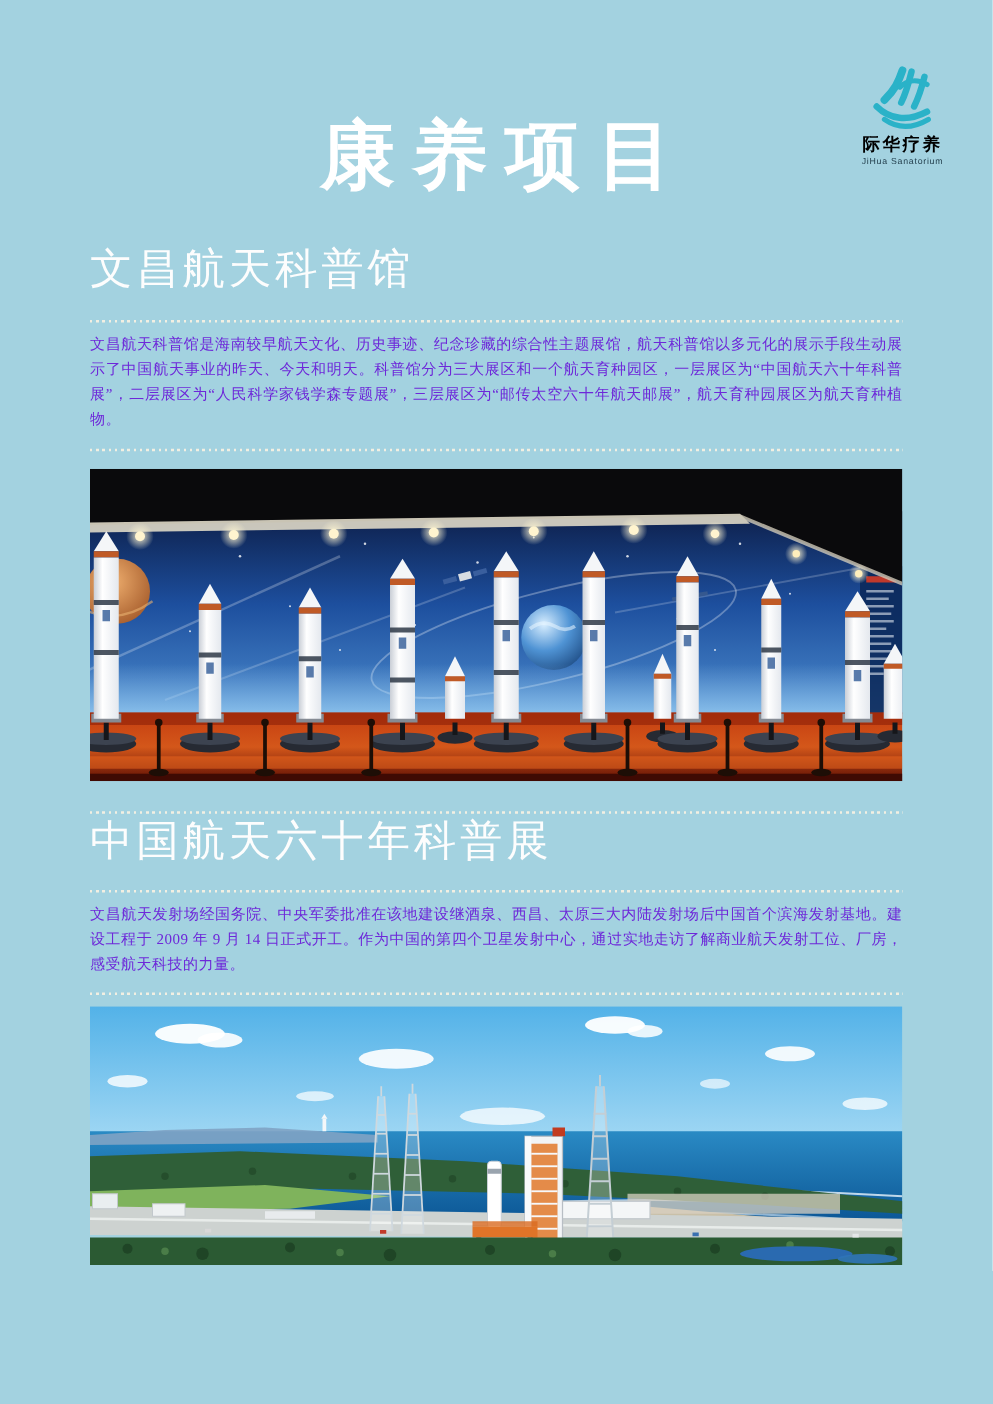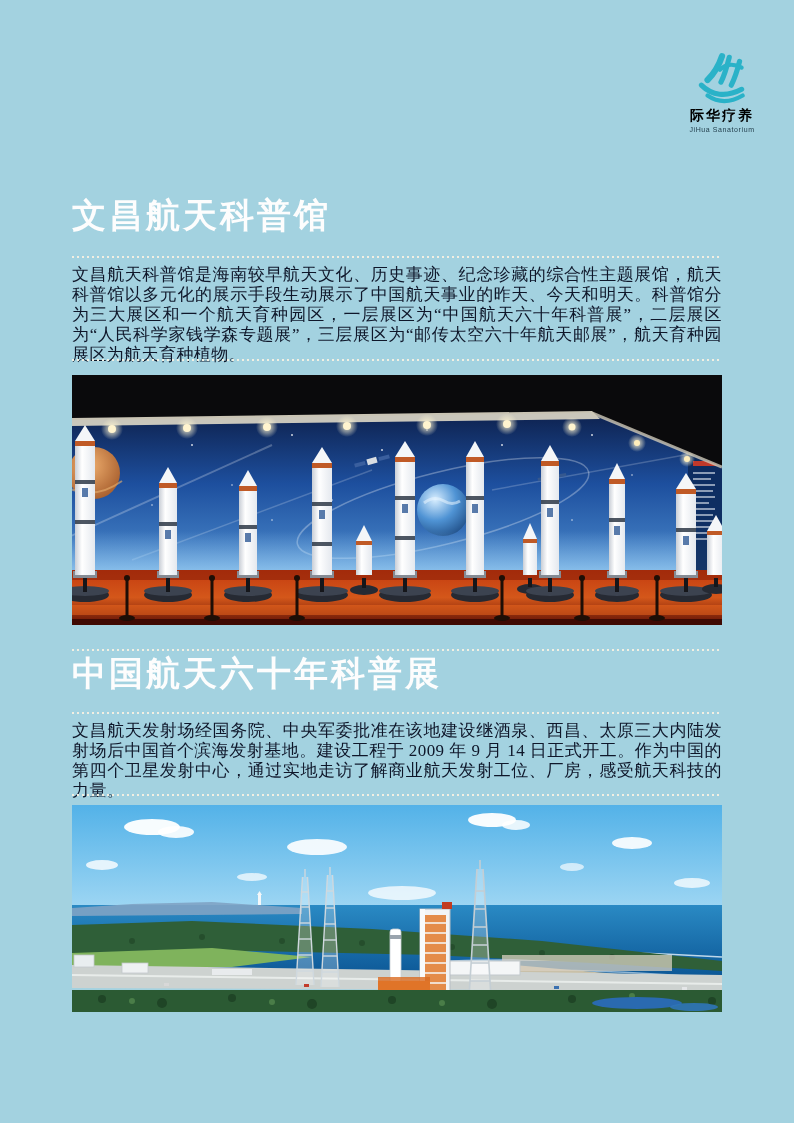--- a/index.html
+++ b/index.html
@@ -18,27 +18,27 @@
   .logo-en{font-size:7px;color:#24404e;letter-spacing:.6px;margin-top:1px;
            font-family:"Liberation Sans","DejaVu Sans",sans-serif;}
   
   .page-title{
     position:absolute;top:92px;left:0;right:0;
     text-align:center;font-size:60px;font-weight:bold;color:#ffffff;
     letter-spacing:14px;text-indent:14px;line-height:1.1;
   }
   .section-heading{
     position:absolute;left:72px;
-    font-size:34px;font-weight:bold;color:#fdfdfd;letter-spacing:3px;line-height:1.2;
+    font-size:34px;font-weight:normal;color:#fdfdfd;letter-spacing:3px;line-height:1.2;
   }
   .heading-1{top:196px;}
   .heading-2{top:654px;}
   .body-text{
     position:absolute;left:72px;width:650px;
-    font-size:17px;line-height:20px;color:#0f172a;
+    font-size:12px;line-height:20px;color:#6d28d9;
     text-align:justify;letter-spacing:.4px;
   }
   .body-1{top:265px;}
   .body-2{top:721px;}
   .dotline{
     position:absolute;left:72px;width:650px;height:2px;
     background:repeating-linear-gradient(90deg,#f2efe2 0 2px,transparent 2px 5px);
   }
   .dot-1{top:256px;}
   .dot-2{top:359px;}
@@ -64,20 +64,21 @@
         <path d="M47,9 C45,17 43,24 39,32" stroke-width="5"></path>
         <path d="M28,17 C34,11 42,11 49,15" stroke-width="4"></path>
         <path d="M10,32 C20,42 34,44 49,36" stroke-width="5"></path>
         <path d="M16,42 C26,49 38,49 50,42" stroke-width="4"></path>
       </g>
     </svg>
     <div class="logo-cn">际华疗养</div>
     <div class="logo-en">JiHua Sanatorium</div>
   </div>
 
+  <div class="page-title">康养项目</div>
 
   <div class="section-heading heading-1">文昌航天科普馆</div>
   <div class="dotline dot-1"></div>
   <div class="body-text body-1">文昌航天科普馆是海南较早航天文化、历史事迹、纪念珍藏的综合性主题展馆，航天科普馆以多元化的展示手段生动展示了中国航天事业的昨天、今天和明天。科普馆分为三大展区和一个航天育种园区，一层展区为“中国航天六十年科普展”，二层展区为“人民科学家钱学森专题展”，三层展区为“邮传太空六十年航天邮展”，航天育种园展区为航天育种植物。</div>
   <div class="dotline dot-2"></div>
 
   <div class="photo photo-1">
     <svg width="650" height="250" viewBox="0 0 650 250">
       <defs>
         <linearGradient id="wallG" x1="0" y1="0" x2="0" y2="1">

